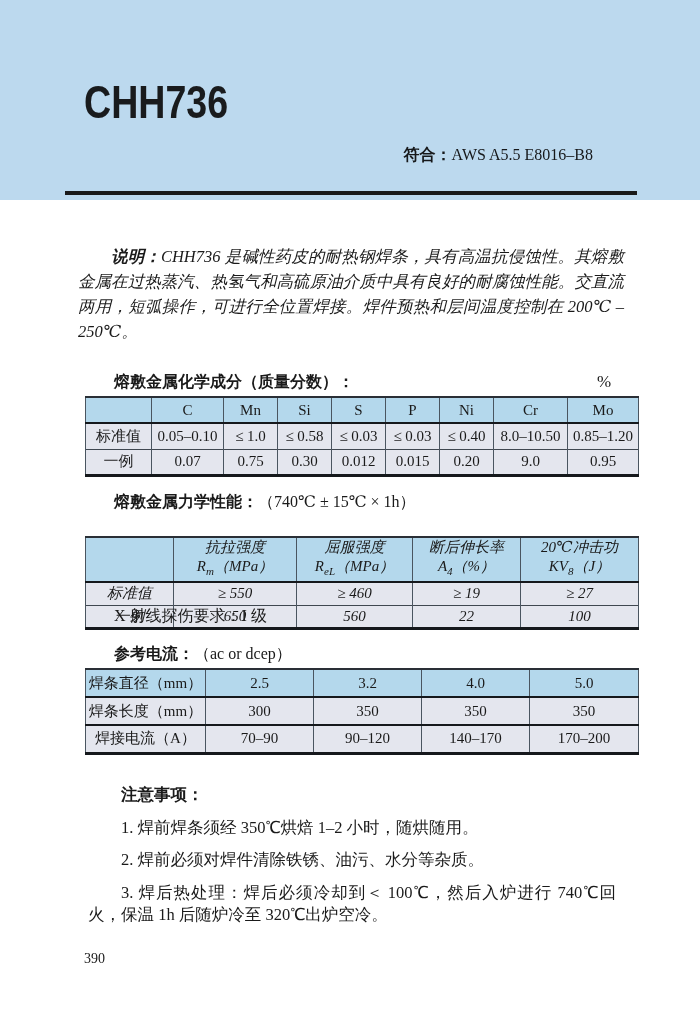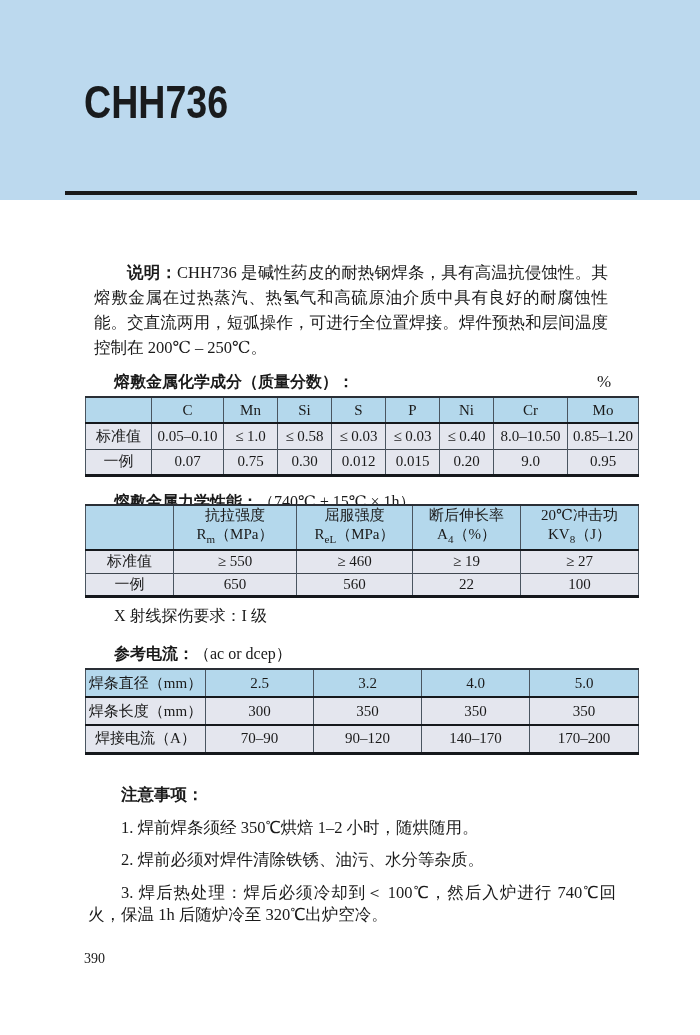--- a/index.html
+++ b/index.html
@@ -19,21 +19,21 @@
     transform:scaleX(0.80);transform-origin:left center;white-space:nowrap;
   }
   .standard-line{
     position:absolute;top:145px;right:107px;font-size:16px;color:#16181a;white-space:nowrap;
   }
   .standard-line .hei{font-size:16px;}
   .header-rule{position:absolute;left:65px;top:191px;width:572px;height:4px;background:#1a1a1a;}
 
   
   .desc{position:absolute;left:78px;top:244px;width:546px;font-size:16.5px;line-height:25px;text-align:justify;}
-  .desc p{margin:16px;text-indent:2em;}
+  .desc p{margin:0;text-indent:2em;font-style:italic;}
 
   
   .sec-title{position:absolute;font-size:16px;white-space:nowrap;}
   .sec-title .cond{font-family:"Liberation Serif","DejaVu Serif",serif;font-weight:400;}
   .unit-pct{position:absolute;left:597px;top:372px;font-size:17px;}
 
   
   table.dt{
     position:absolute;left:85px;width:553px;border-collapse:collapse;table-layout:fixed;
     font-size:15px;text-align:center;
@@ -45,21 +45,21 @@
     padding:0 2px;font-weight:400;overflow:hidden;
   }
   tr.blue{background:#b4d8ec;}
   tr.fill{background:#e4e6ee;}
   tr.hline-thick{border-bottom:2.5px solid #15181c;}
   tr.hline-thin{border-bottom:1.5px solid #3f4750;}
 
   #chem-table{top:396px;}
   #chem-table tr{height:26px;}
 
-  #mech-table{top:504px;}
+  #mech-table{top:536px;font-style:italic;}
   #mech-table thead tr{height:43px;}
   #mech-table tbody tr{height:23px;}
   #mech-table .h1,#mech-table .h2{line-height:19px;}
   #mech-table sub{font-size:11px;}
 
   .xray-line{position:absolute;left:114px;top:606px;font-size:16px;}
 
   #cur-table{top:668px;}
   #cur-table tr{height:28px;}
 
@@ -67,20 +67,21 @@
   .notes{position:absolute;left:78px;top:774px;width:548px;font-size:16.5px;line-height:22.5px;text-align:justify;}
   .notes p{margin:10px;text-indent:2em;font-family:Liberation Serif, serif;}
 
   .page-number{position:absolute;left:84px;top:951px;font-size:14px;}
 </style>
 </head>
 <body>
 
 <div class="page-header">
   <div class="brand">CHH736</div>
+  <div class="standard-line"><span class="hei">符合：</span><span>AWS A5.5 E8016–B8</span></div>
   <div class="header-rule"></div>
 </div>
 
 <div class="desc">
   <p><span class="hei">说明：</span><span>CHH736 是碱性药皮的耐热钢焊条，具有高温抗侵蚀性。其熔敷金属在过热蒸汽、热氢气和高硫原油介质中具有良好的耐腐蚀性能。交直流两用，短弧操作，可进行全位置焊接。焊件预热和层间温度控制在 200℃ – 250℃。</span></p>
 </div>
 
 <div class="sec-title hei" style="left:114px;top:372px;">熔敷金属化学成分（质量分数）：</div>
 <div class="unit-pct">%</div>
 

